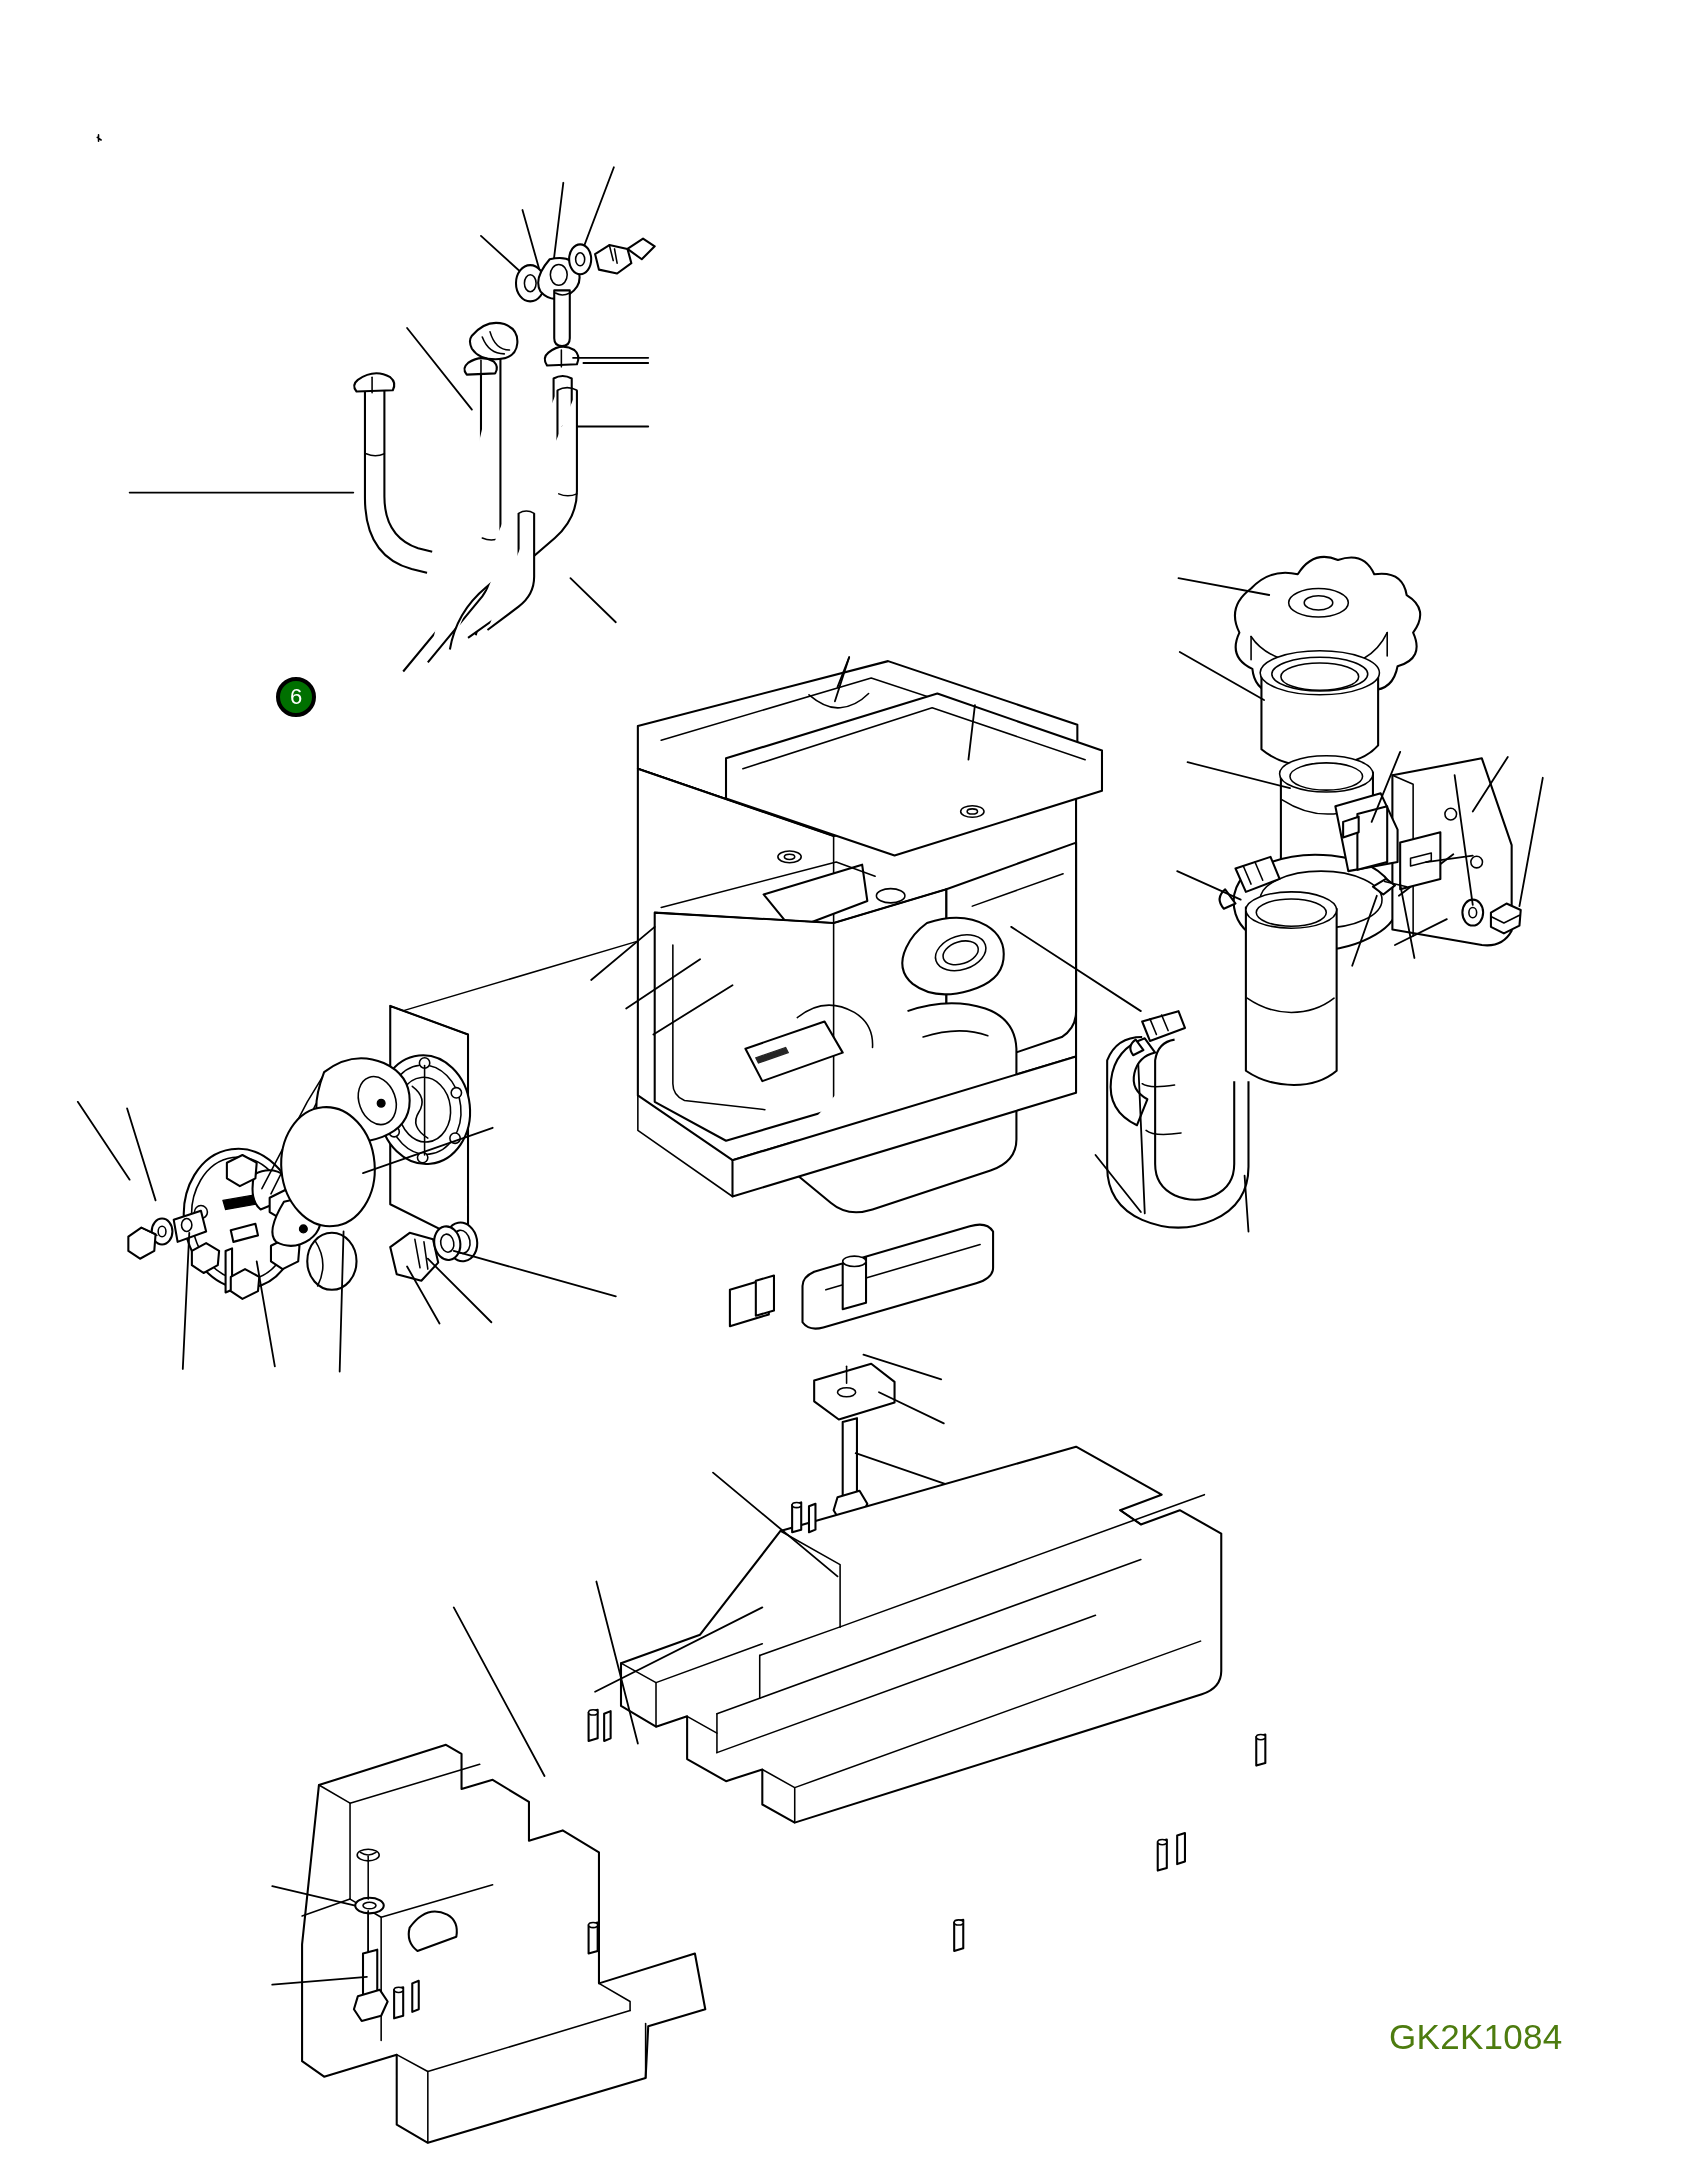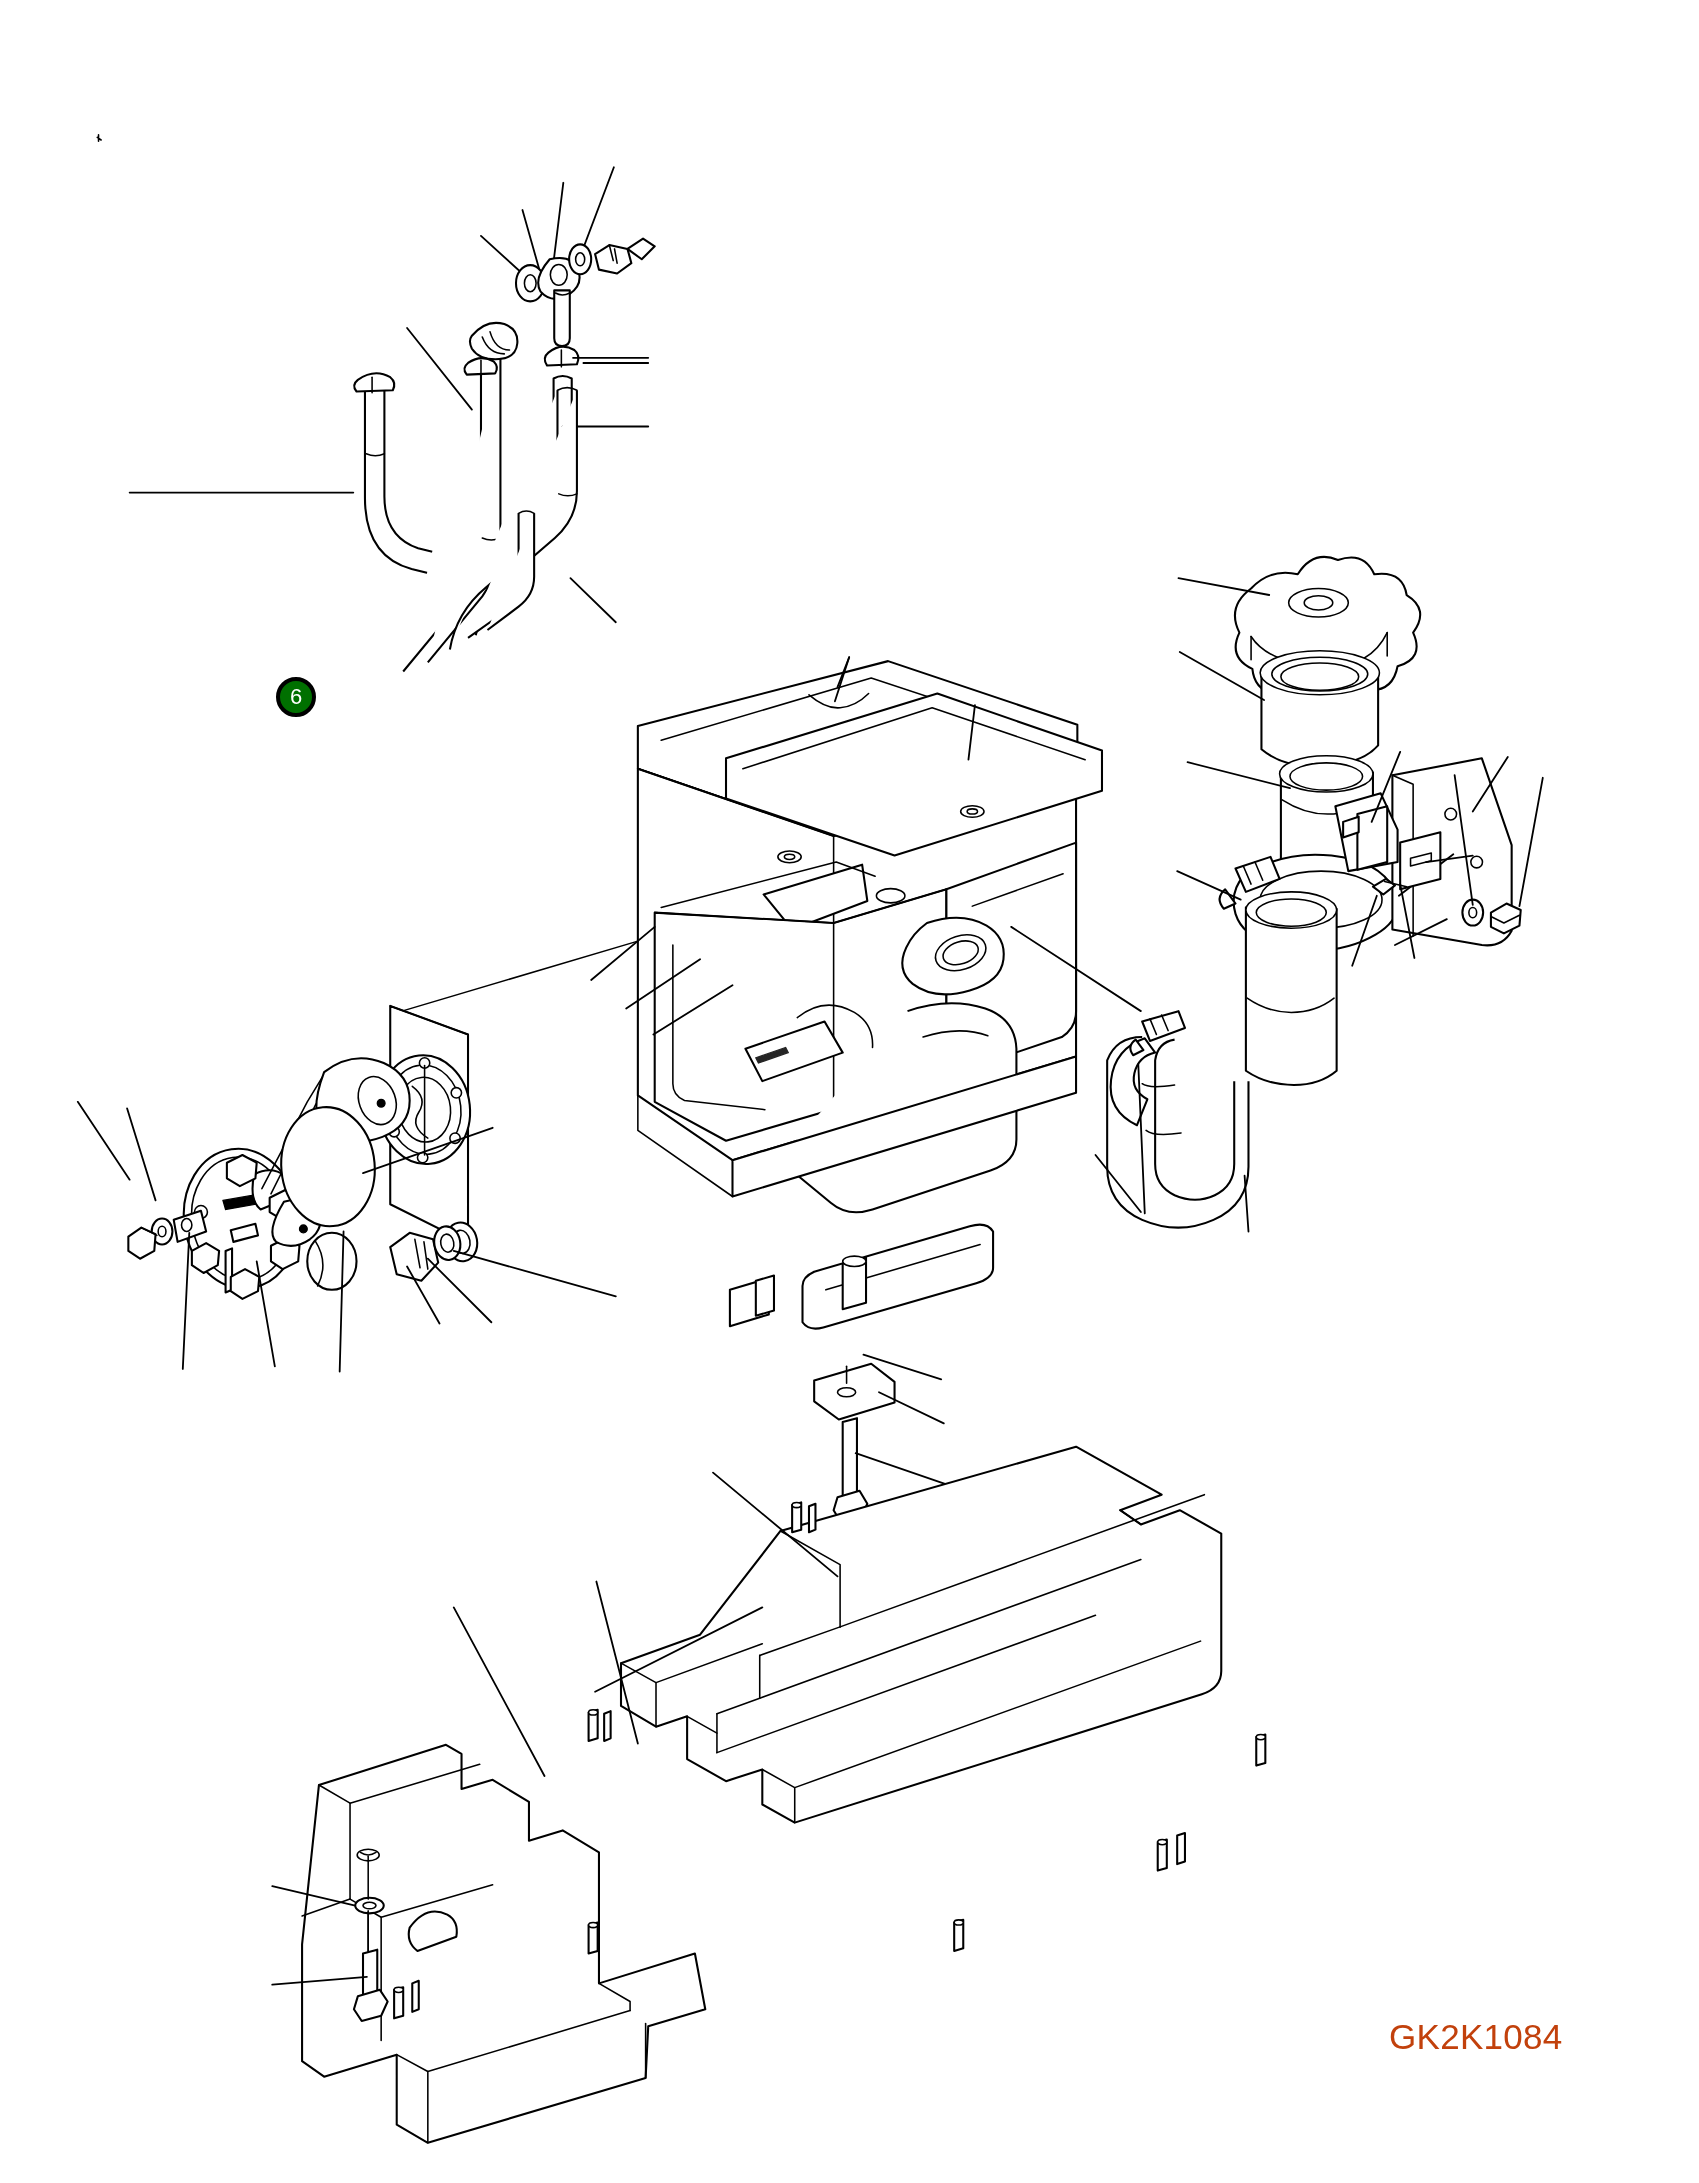--- a/index.html
+++ b/index.html
@@ -20,21 +20,21 @@
     position: absolute;
     left: 0; top: 0;
     width: 1699px;
     height: 2183px;
     display: block;
   }
   .drawing-label {
     position: absolute;
     font-family: "Liberation Sans", sans-serif;
     font-size: 35px;
-    color: #c2410c;
+    color: #4d7c0f;
     letter-spacing: 0.3px;
     white-space: nowrap;
   }
   #figure-code {
     left: 1389px;
     top: 2017px;
   }
   
   .callout {
     position: absolute;

